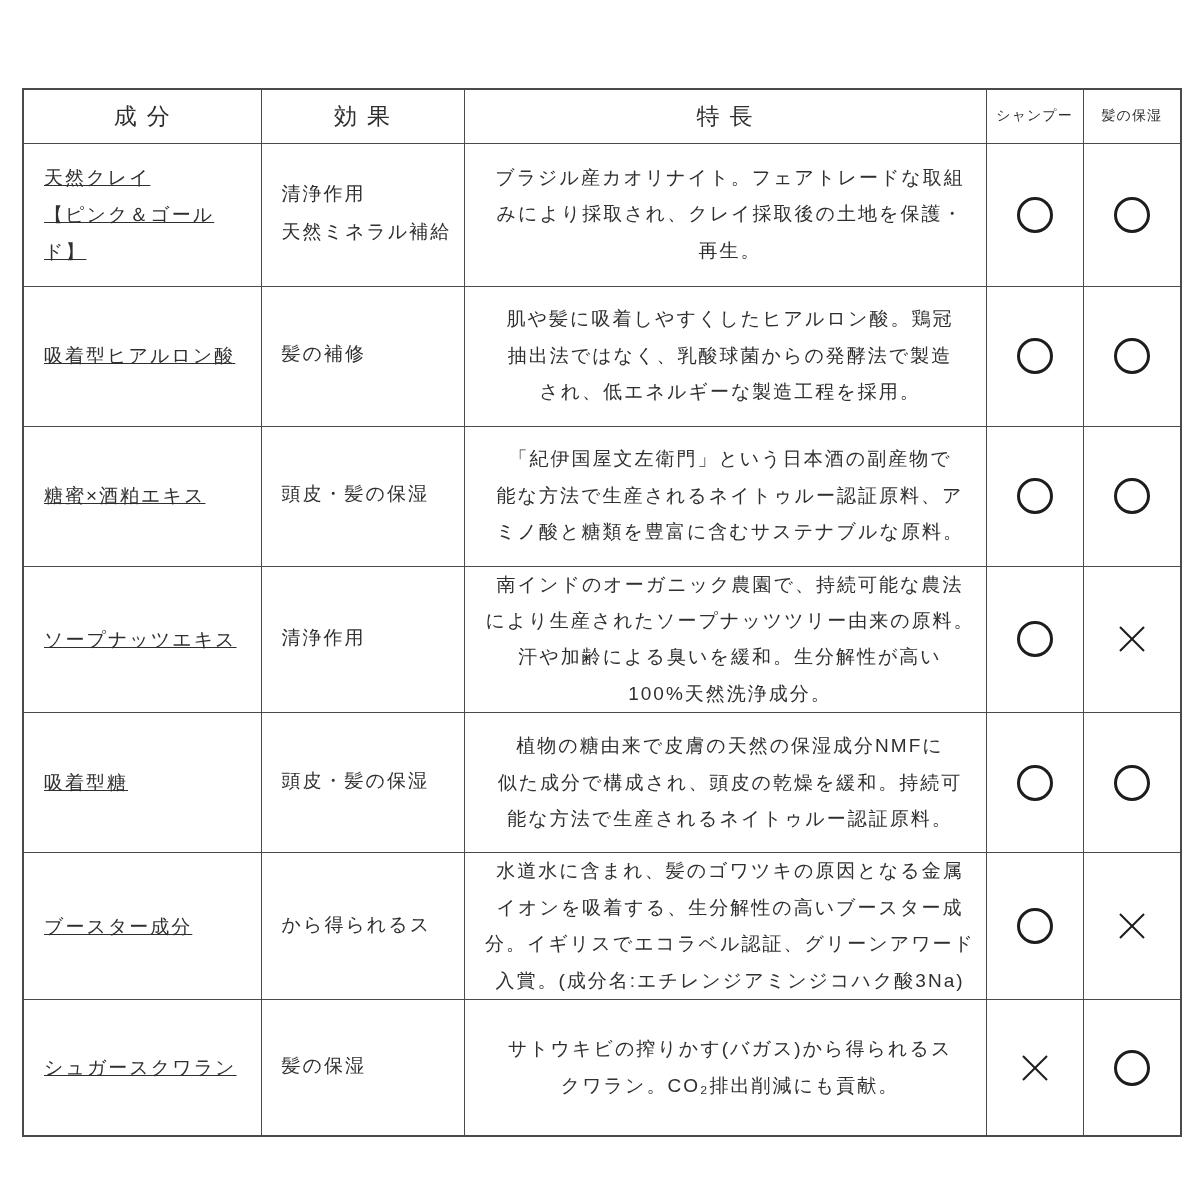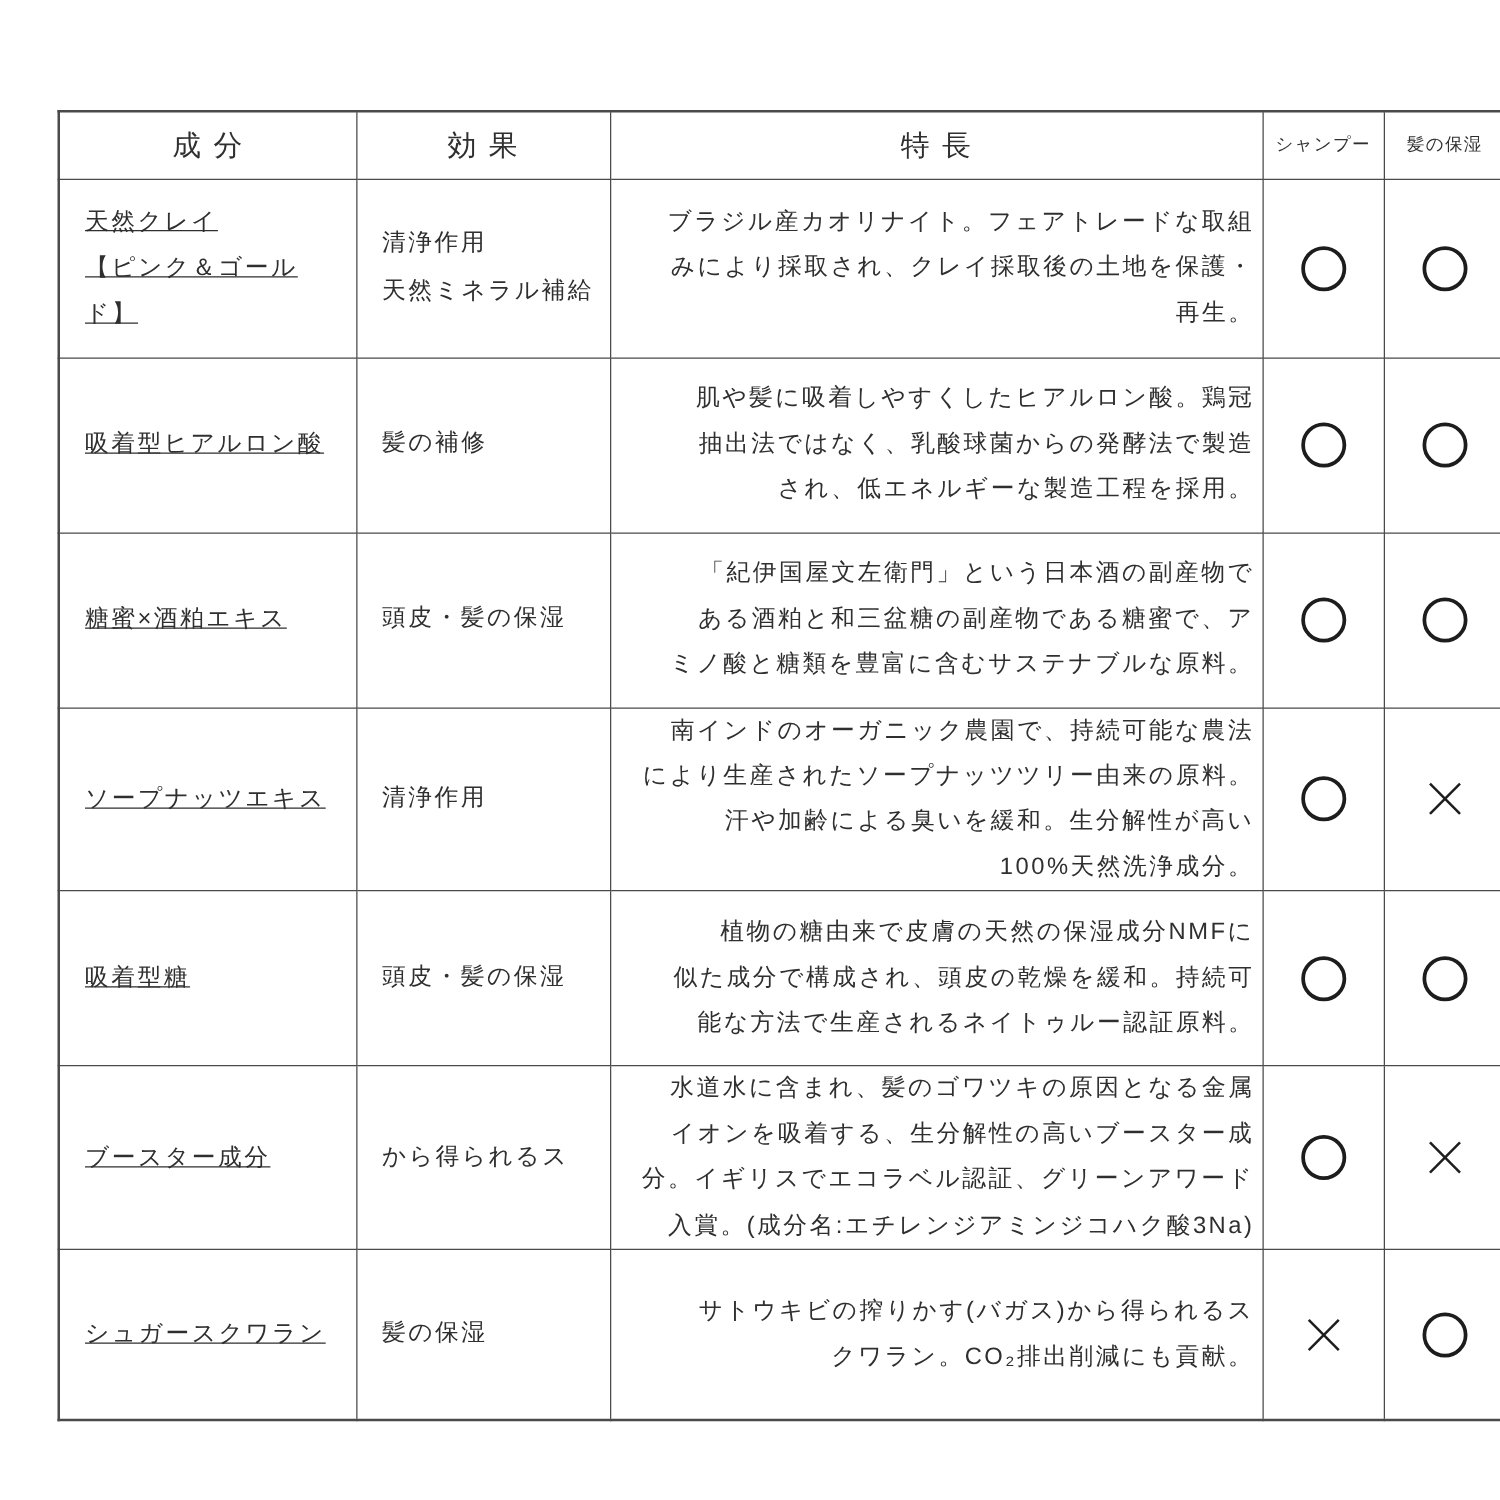--- a/index.html
+++ b/index.html
@@ -7,21 +7,20 @@
     padding: 0;
     background: #ffffff;
     width: 1200px;
     height: 1200px;
     font-family: "Liberation Sans", "DejaVu Sans", sans-serif;
     color: #2f2f2f;
   }
   .page {
     box-sizing: border-box;
     padding: 88px 20px 0 22px;
-    margin-left: 24px;
   }
   table.ingredient-table {
     border-collapse: collapse;
     table-layout: fixed;
     width: 1158px;
     border: 2px solid #4a4a4a;
     background: #ffffff;
   }
   th, td {
     border: 1px solid #4a4a4a;
@@ -61,21 +60,21 @@
     letter-spacing: 2px;
     line-height: 1.95;
     text-align: left;
     font-family: Liberation Mono, monospace;
   }
   td.c-feat {
     padding: 0 6px 0 16px;
     font-size: 19px;
     letter-spacing: 2px;
     line-height: 1.92;
-    text-align: right;
+    text-align: center;
   }
   td.c-mark {
     text-align: center;
     padding: 0;
   }
   .mark { display: inline-block; vertical-align: middle; }
   .mark-maru {
     width: 30px;
     height: 30px;
     border: 3px solid #1d1d1d;
@@ -138,21 +137,21 @@
         <td class="c-feat">肌や髪に吸着しやすくしたヒアルロン酸。鶏冠
 抽出法ではなく、乳酸球菌からの発酵法で製造
 され、低エネルギーな製造工程を採用。</td>
         <td class="c-mark"><span class="mark mark-maru"></span></td>
         <td class="c-mark"><span class="mark mark-maru"></span></td>
       </tr>
       <tr>
         <td class="c-ing">糖蜜×酒粕エキス</td>
         <td class="c-eff">頭皮・髪の保湿</td>
         <td class="c-feat">「紀伊国屋文左衛門」という日本酒の副産物で
-ある酒粕と和三盆糖の副産物である糖蜜で、ア
+能な方法で生産されるネイトゥルー認証原料、ア
 ミノ酸と糖類を豊富に含むサステナブルな原料。</td>
         <td class="c-mark"><span class="mark mark-maru"></span></td>
         <td class="c-mark"><span class="mark mark-maru"></span></td>
       </tr>
       <tr>
         <td class="c-ing">ソープナッツエキス</td>
         <td class="c-eff">清浄作用</td>
         <td class="c-feat">南インドのオーガニック農園で、持続可能な農法
 により生産されたソープナッツツリー由来の原料。
 汗や加齢による臭いを緩和。生分解性が高い

